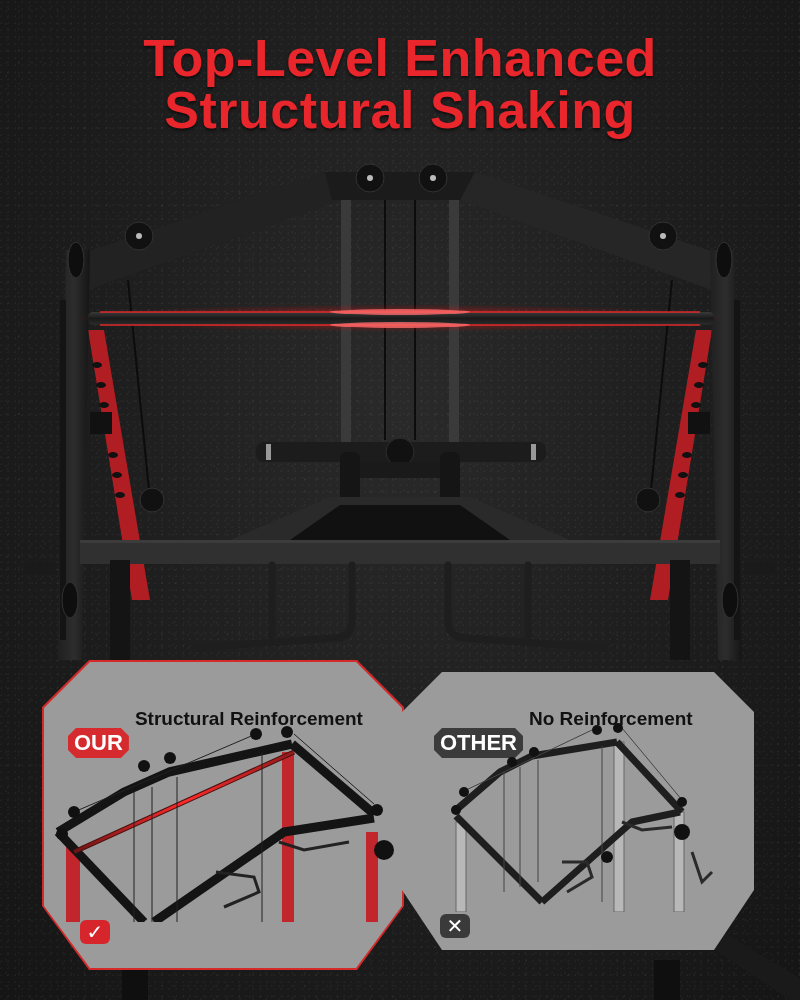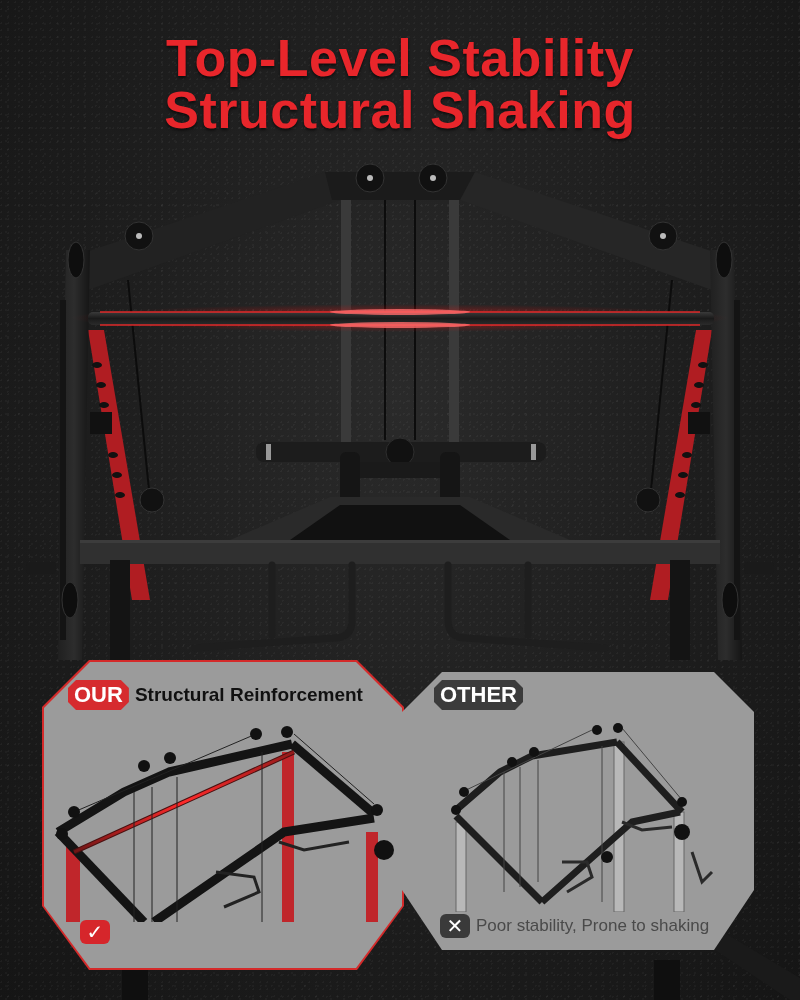--- a/index.html
+++ b/index.html
@@ -49,21 +49,21 @@
   .panel-other {
     left: 402px; width: 352px; top: 672px; height: 343px;
     clip-path: polygon(40px 0, 312px 0, 352px 40px, 352px 218px, 312px 278px, 40px 278px, 0 218px, 0 40px);
   }
   .panel-head {
     position: absolute; display: flex; align-items: center; gap: 6px;
     font-weight: 700; color: #111; font-size: 19px;
   }
   .tag {
     display: inline-block; color: #fff; font-weight: 700; font-size: 22px;
-    padding: 2px 6px; line-height: 26px;
+    padding: 2px 6px; line-height: 26px; margin-top: 48px;
   }
   .tag-our {
     background: #d62b2e;
     clip-path: polygon(8px 0, calc(100% - 8px) 0, 100% 8px, 100% calc(100% - 8px), calc(100% - 8px) 100%, 8px 100%, 0 calc(100% - 8px), 0 8px);
   }
   .tag-other {
     background: #3b3b3b;
     clip-path: polygon(8px 0, calc(100% - 8px) 0, 100% 8px, 100% calc(100% - 8px), calc(100% - 8px) 100%, 8px 100%, 0 calc(100% - 8px), 0 8px);
   }
   .panel-foot {
@@ -198,21 +198,21 @@
   <rect x="744" y="562" width="30" height="12" rx="4" fill="#1a1a1a"></rect>
   <rect x="110" y="560" width="20" height="100" fill="#141414"></rect>
   <rect x="670" y="560" width="20" height="100" fill="#141414"></rect>
 
   <rect x="122" y="960" width="26" height="40" fill="#0f0f0f"></rect>
   <rect x="654" y="960" width="26" height="40" fill="#0f0f0f"></rect>
   <polygon points="700,940 720,930 800,978 800,1000 790,1000" fill="#1a1a1a"></polygon>
 </svg>
 
 <div class="headline">
-  <div>Top-Level Stability</div>
+  <div>Top-Level Enhanced</div>
   <div>Structural Shaking</div>
 </div>
 
 <div class="panel-our-border"></div>
 <div class="panel panel-our">
   <div class="panel-head" style="left:24px; top:18px;">
     <span class="tag tag-our">OUR</span>
     <span>Structural Reinforcement</span>
   </div>
   <svg class="panel-illus" style="left:0; top:50px;" width="358" height="210" viewBox="0 0 358 210">
@@ -264,20 +264,21 @@
     </g>
   </svg>
   <div class="panel-foot" style="left:36px; top:258px;">
     <span class="badge-icon badge-check">✓</span>
   </div>
 </div>
 
 <div class="panel panel-other">
   <div class="panel-head" style="left:32px; top:8px;">
     <span class="tag tag-other">OTHER</span>
+    <span>No Reinforcement</span>
   </div>
   <svg class="panel-illus" style="left:40px; top:40px;" width="300" height="200" viewBox="0 0 300 200">
 
     <g fill="#b8b8b8" stroke="#666" stroke-width="1">
       <rect x="14" y="110" width="10" height="90"></rect>
       <rect x="172" y="30" width="10" height="170"></rect>
       <rect x="232" y="100" width="10" height="100"></rect>
     </g>
 
     <g stroke="#1e1e1e" stroke-width="7" fill="none" stroke-linejoin="round">
@@ -306,15 +307,14 @@
         <circle cx="155" cy="18" r="5"></circle>
       <circle cx="176" cy="16" r="5"></circle>
         <circle cx="240" cy="90" r="5"></circle>
       <circle cx="14" cy="98" r="5"></circle>
         <circle cx="240" cy="120" r="8"></circle>
       <circle cx="165" cy="145" r="6"></circle>
     </g>
   </svg>
   <div class="panel-foot" style="left:38px; top:242px;">
     <span class="badge-icon badge-x">✕</span>
-    <span>Poor stability, Prone to shaking</span>
   </div>
 </div>
 
 </body></html>

